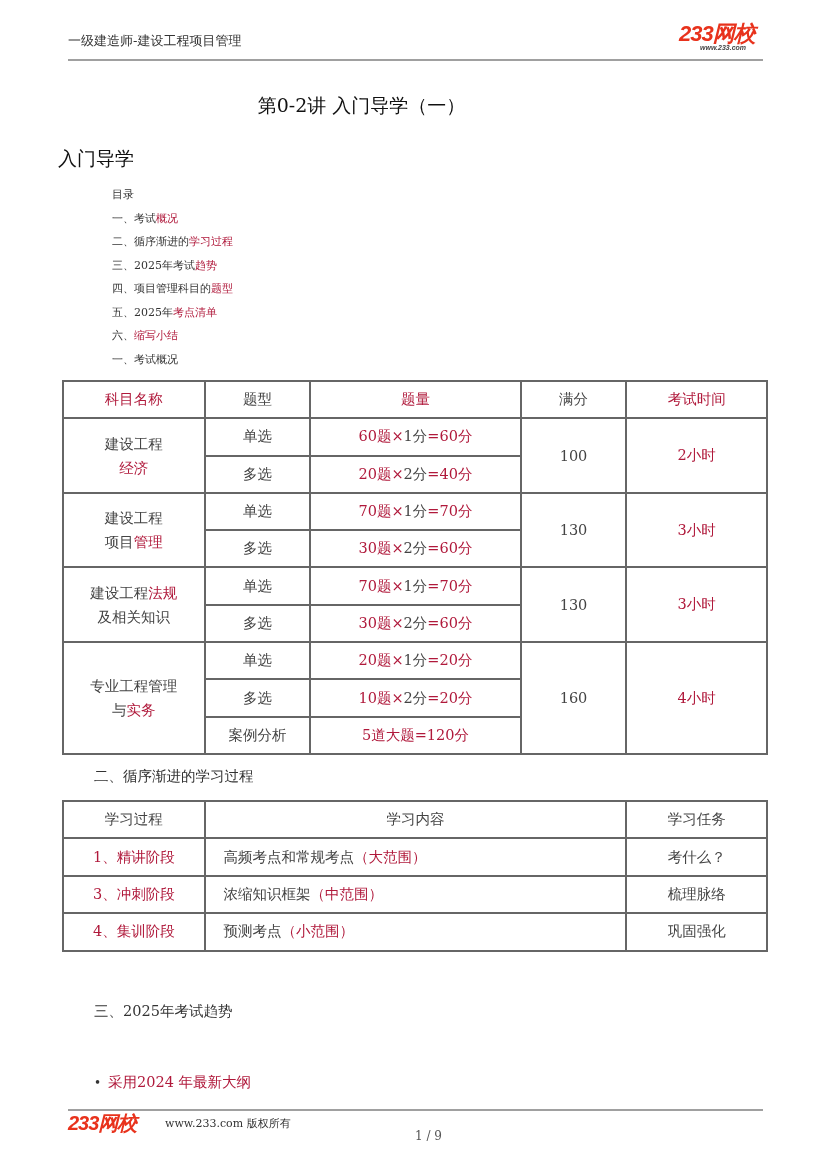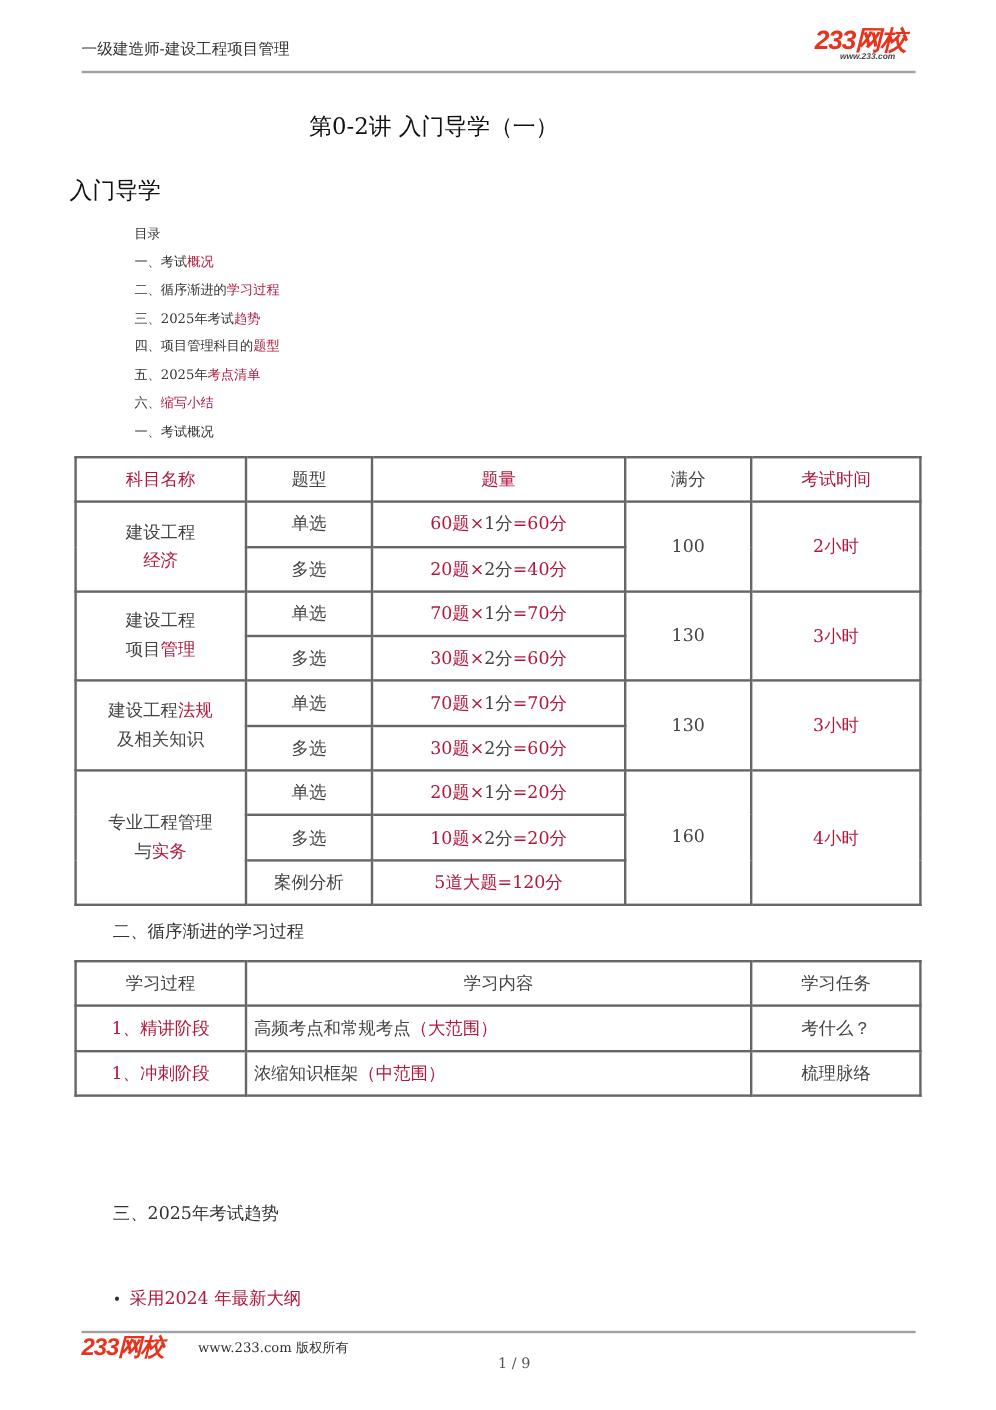--- a/index.html
+++ b/index.html
@@ -19,21 +19,21 @@
     .toc div { white-space: nowrap; }
     .red { color: #b0193b; text-underline-offset: 2px; }
     .sec { position: absolute; left: 94px; font-size: 14.5px; color: #333; white-space: nowrap; }
 
     table { position: absolute; border-collapse: collapse; font-size: 14.5px; color: #444; }
     td, th { border: 2px solid #666; text-align: center; vertical-align: middle; font-weight: normal; padding: 0; margin-top: 40px; }
     .t1 { left: 62px; top: 380px; width: 706px; }
     .t1 td, .t1 th { height: 37.3px; }
     .t2 { left: 62px; top: 800px; width: 706px; }
     .t2 td, .t2 th { height: 37.4px; }
-    .t2 td.left { text-align: left; padding-left: 6px; }
+    .t2 td.left { text-align: left; padding-left: 18px; }
 
     .bullet { position: absolute; left: 94px; top: 1025px; font-size: 14.5px; color: #333; white-space: nowrap; margin-top: 48px; }
     .bullet .dot { display: inline-block; width: 14px; font-size: 12px; }
 
     .hr-bot { position: absolute; left: 68px; top: 1109px; width: 695px; height: 2px; background: #a0a0a0; }
     .logo-bot { left: 68px; top: 1112px; font-size: 20px; line-height: 22px; }
     .foot-text { position: absolute; left: 165px; top: 1116px; font-size: 11px; color: #333; }
     .page-no { position: absolute; left: 415px; top: 1117px; font-size: 12px; color: #555; margin-top: 12px; }
   </style>
 </head>
@@ -154,23 +154,28 @@
     <th>学习过程</th>
     <th>学习内容</th>
     <th>学习任务</th>
   </tr>
   <tr>
     <td><span class="red">1、精讲阶段</span></td>
     <td class="left"><span>高频考点和常规考点</span><span class="red">（大范围）</span></td>
     <td>考什么？</td>
   </tr>
   <tr>
-    <td><span class="red">1、冲刺阶段</span></td>
+    <td><span class="red">3、冲刺阶段</span></td>
     <td class="left"><span>浓缩知识框架</span><span class="red">（中范围）</span></td>
     <td>梳理脉络</td>
+  </tr>
+  <tr>
+    <td><span class="red">4、集训阶段</span></td>
+    <td class="left"><span>预测考点</span><span class="red">（小范围）</span></td>
+    <td>巩固强化</td>
   </tr>
 </tbody>
   </table>
 
 <div class="sec" style="top:1002px;">三、2025年考试趋势</div>
 <div class="bullet">
   <span class="dot">•</span><span class="red">采用2024 年最新大纲</span>
 </div>
 
 <div class="hr-bot"></div>

